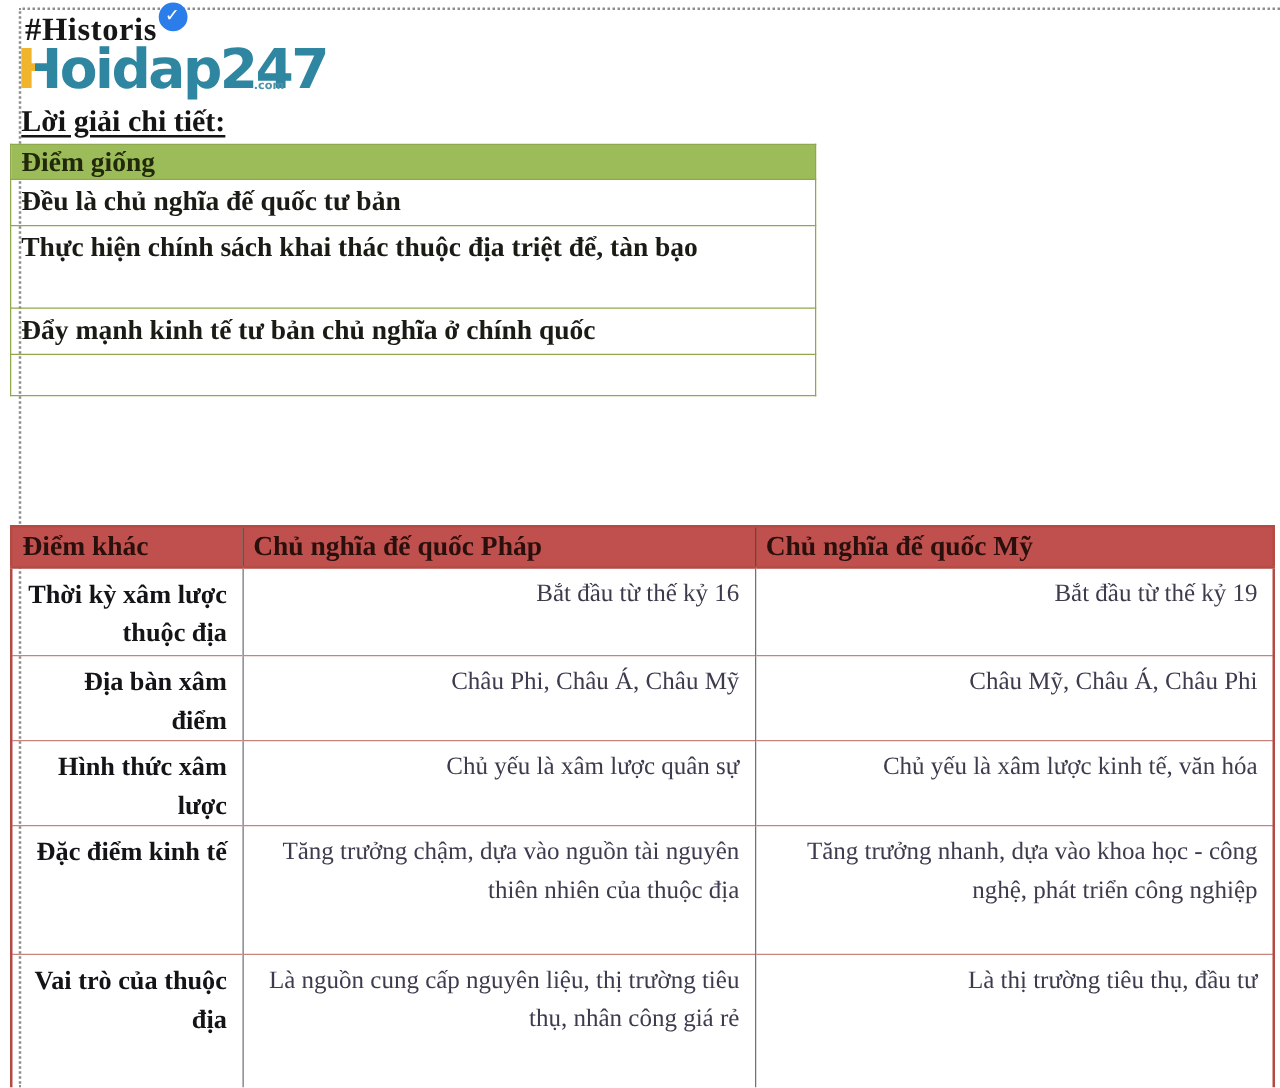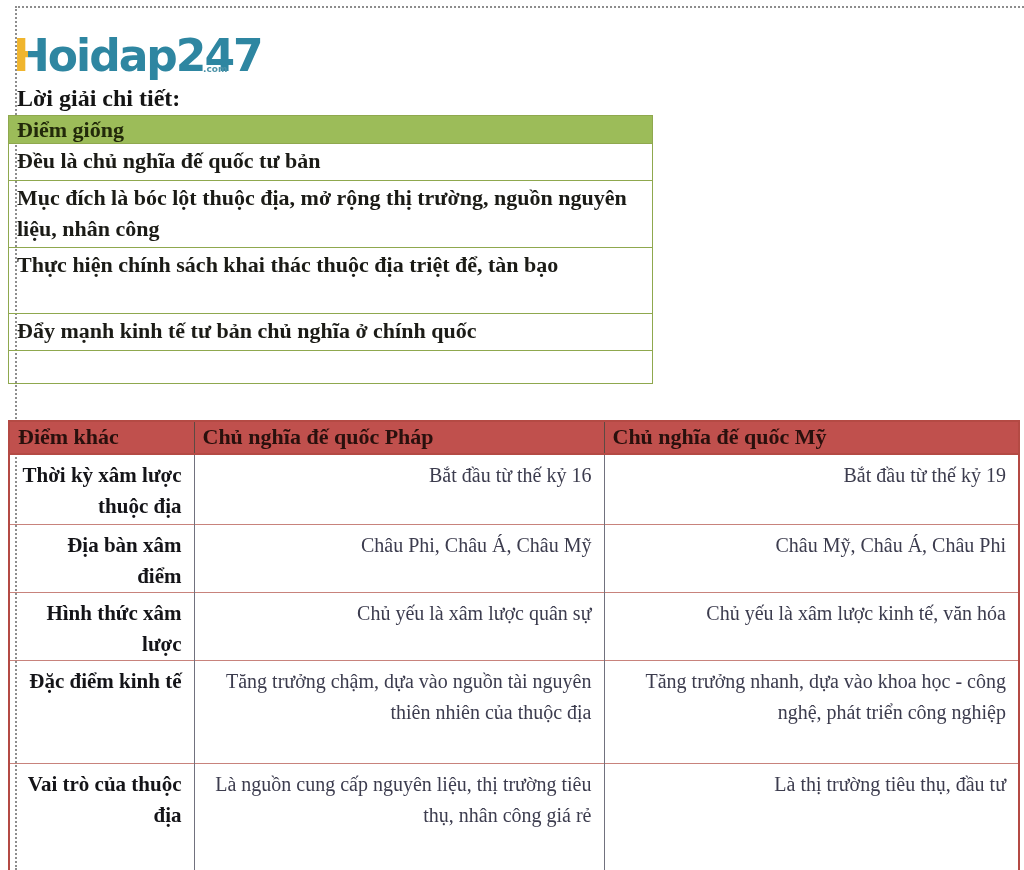--- a/index.html
+++ b/index.html
@@ -74,20 +74,21 @@
     font-weight: bold;
     color: #4d93a8;
     letter-spacing: 0;
   }
   .subtitle {
     position: absolute;
     left: 17px; top: 85px;
     font-size: 24px;
     font-weight: bold;
     color: #141414;
+    text-decoration: underline;
     text-underline-offset: 3px;
   }
 
   
   table { border-collapse: collapse; table-layout: fixed; }
   .t-similar {
     position: absolute;
     left: 8px; top: 115px;
     width: 645px;
     border-radius: 30px;
@@ -159,38 +160,36 @@
   .t-diff .r-4 td { height: 103px; }
   .t-diff .r-5 td { height: 116px; }
 </style>
 </head>
 <body>
 
 <div class="page">
   <div class="margin-line-h"></div>
   <div class="margin-line-v"></div>
 
+  <div class="hashtag"><span>#Historis</span><span class="verified-badge">✓</span></div>
 
   <div class="logo"><span class="logo-h">H</span><span>oidap247</span></div>
   <div class="logo-com">.com</div>
 
   <div class="subtitle">Lời giải chi tiết:</div>
 
   <table class="t-similar">
     <thead>
       <tr>
         <th>Điểm giống</th>
       </tr>
     </thead>
     <tbody>
       <tr class="r-1">
           <td>Đều là chủ nghĩa đế quốc tư bản</td>
-        </tr>
-      <tr class="r-2">
-          <td>Mục đích là bóc lột thuộc địa, mở rộng thị trường, nguồn nguyên liệu, nhân công</td>
         </tr>
       <tr class="r-3">
           <td>Thực hiện chính sách khai thác thuộc địa triệt để, tàn bạo</td>
         </tr>
       <tr class="r-4">
           <td>Đẩy mạnh kinh tế tư bản chủ nghĩa ở chính quốc</td>
         </tr>
       <tr class="r-5">
           <td></td>
         </tr>

